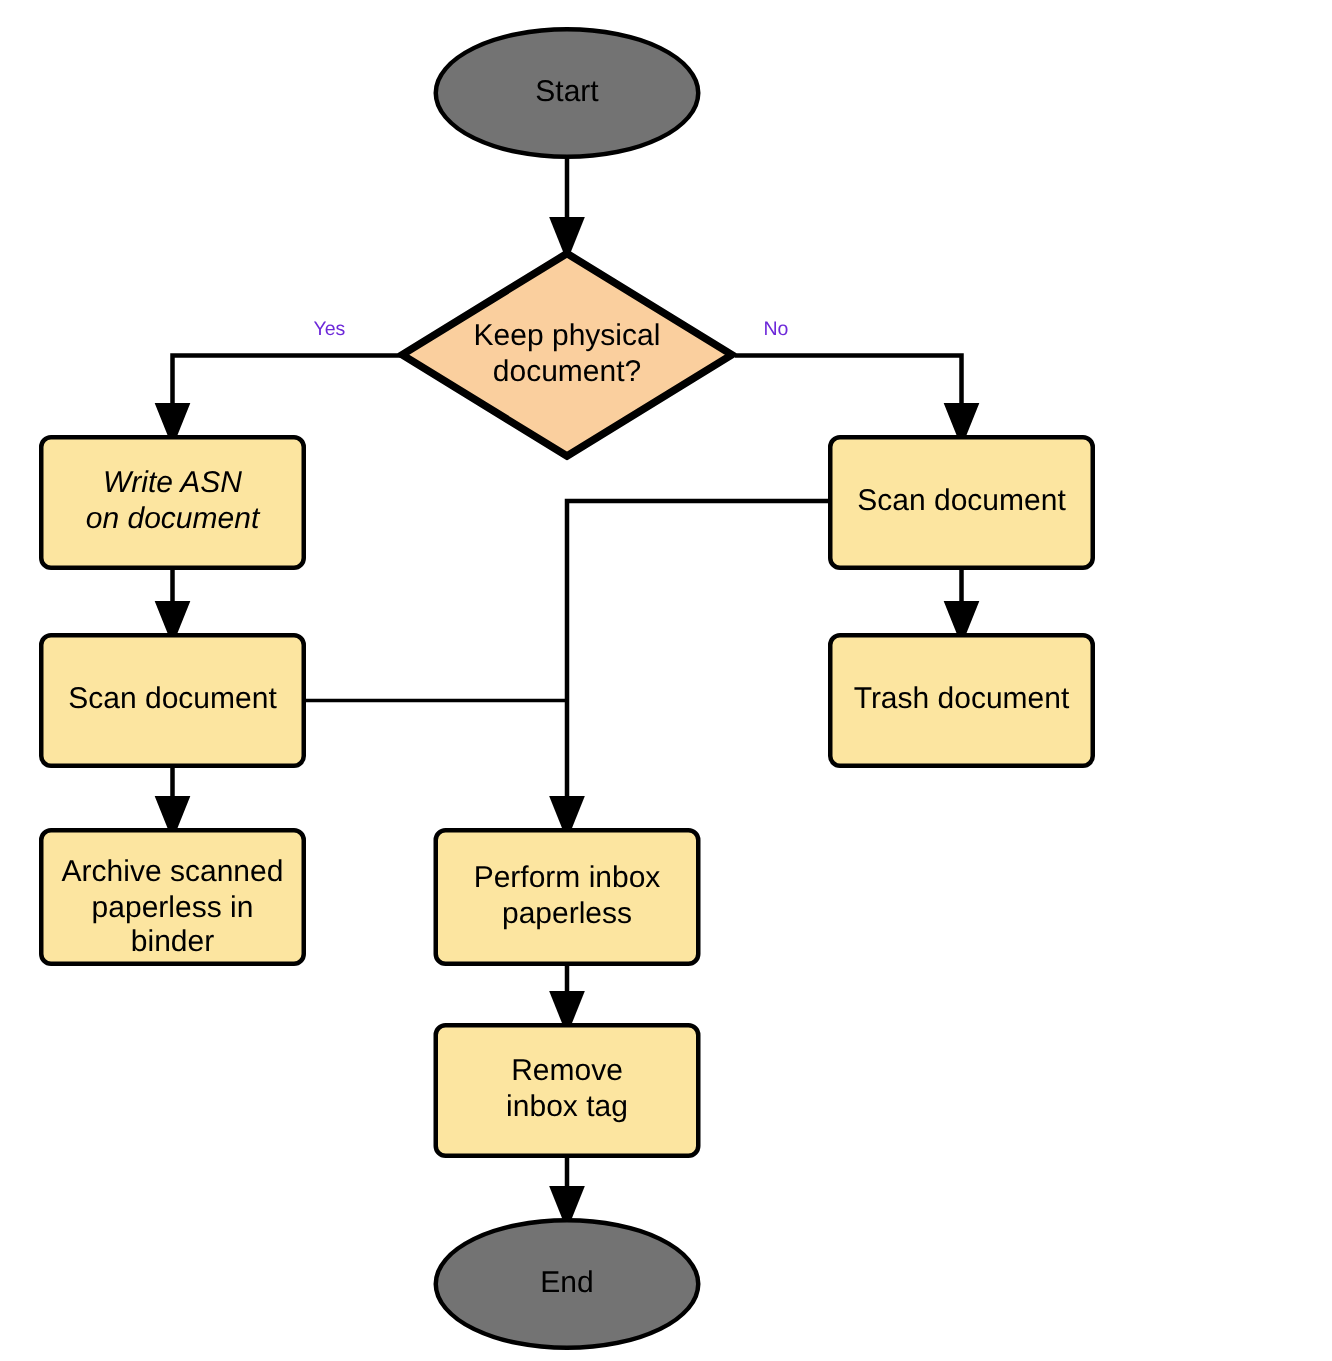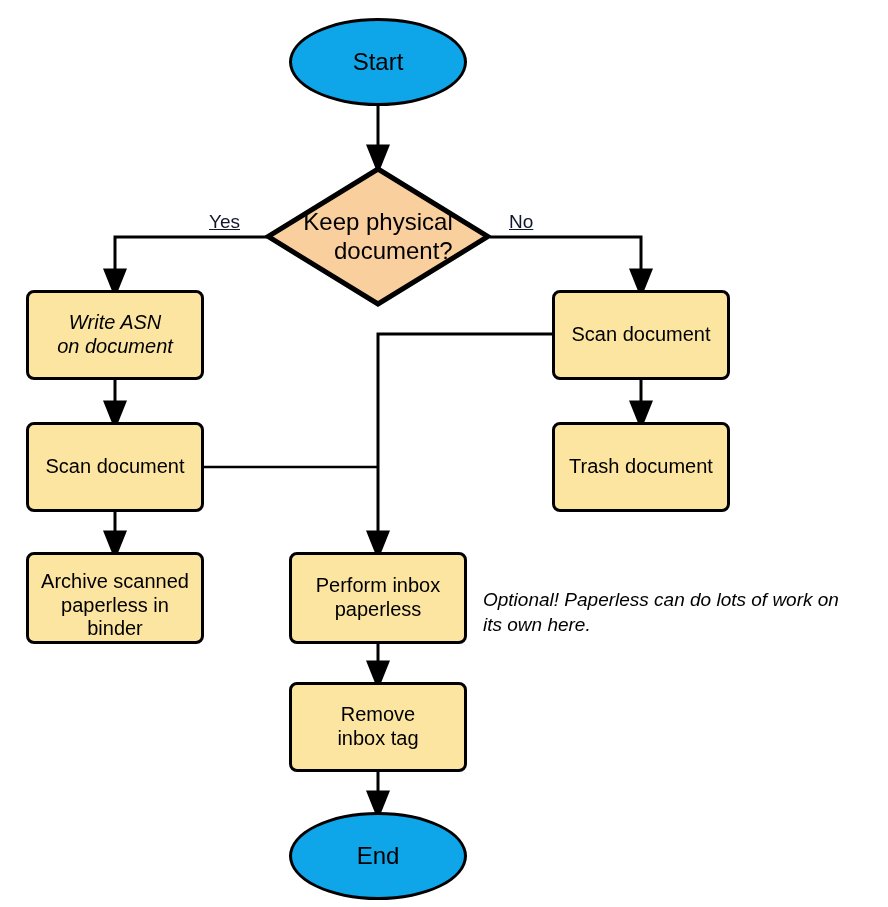--- a/index.html
+++ b/index.html
@@ -35,47 +35,45 @@
     line-height: 1.18;
   }
   .node-process {
     border: 3px solid #000000;
     border-radius: 8px;
     background: #fce5a0;
     font-size: 20px;
   }
   .node-decision {
     background: transparent;
-    font-size: 24px;
-    text-align: right;
+    font-size: 20px;
   }
   .node-decision .diamond-shape {
     position: absolute;
     left: 0;
     top: 0;
     width: 100%;
     height: 100%;
   }
   .node-decision .diamond-label {
     position: relative;
     z-index: 2;
     padding: 0 18px;
   }
   .node-terminal {
     border: 3px solid #000000;
     border-radius: 50%;
-    background: #0ea5e9;
-    font-size: 24px;
+    background: #737373;
+    font-size: 20px;
   }
   .edge-label {
     position: absolute;
-    font-size: 19px;
-    color: #0f172a;
+    font-size: 13px;
+    color: #6d28d9;
     white-space: nowrap;
-    text-decoration: underline;
   }
   .note {
     position: absolute;
     font-style: italic;
     font-size: 19px;
     color: #000000;
     line-height: 1.32;
   }
   .nl {
     display: block;
@@ -158,24 +156,20 @@
     <span>Trash document</span>
   </div>
 
   <div class="node node-process" style="left:289px; top:552px; width:178px; height:92px;">
     <span>
       <span class="nl">Perform inbox</span>
       <span class="nl">paperless</span>
     </span>
   </div>
 
-  <div class="note" style="left:483px; top:587px; width:400px;">
-    <span class="nl">Optional! Paperless can do lots of work on</span>
-    <span class="nl">its own here.</span>
-  </div>
 
   <div class="node node-process" style="left:289px; top:682px; width:178px; height:90px;">
     <span>
       <span class="nl">Remove</span>
       <span class="nl">inbox tag</span>
     </span>
   </div>
 
   <div class="node node-terminal" style="left:289px; top:812px; width:178px; height:88px;">
     <span>End</span>

